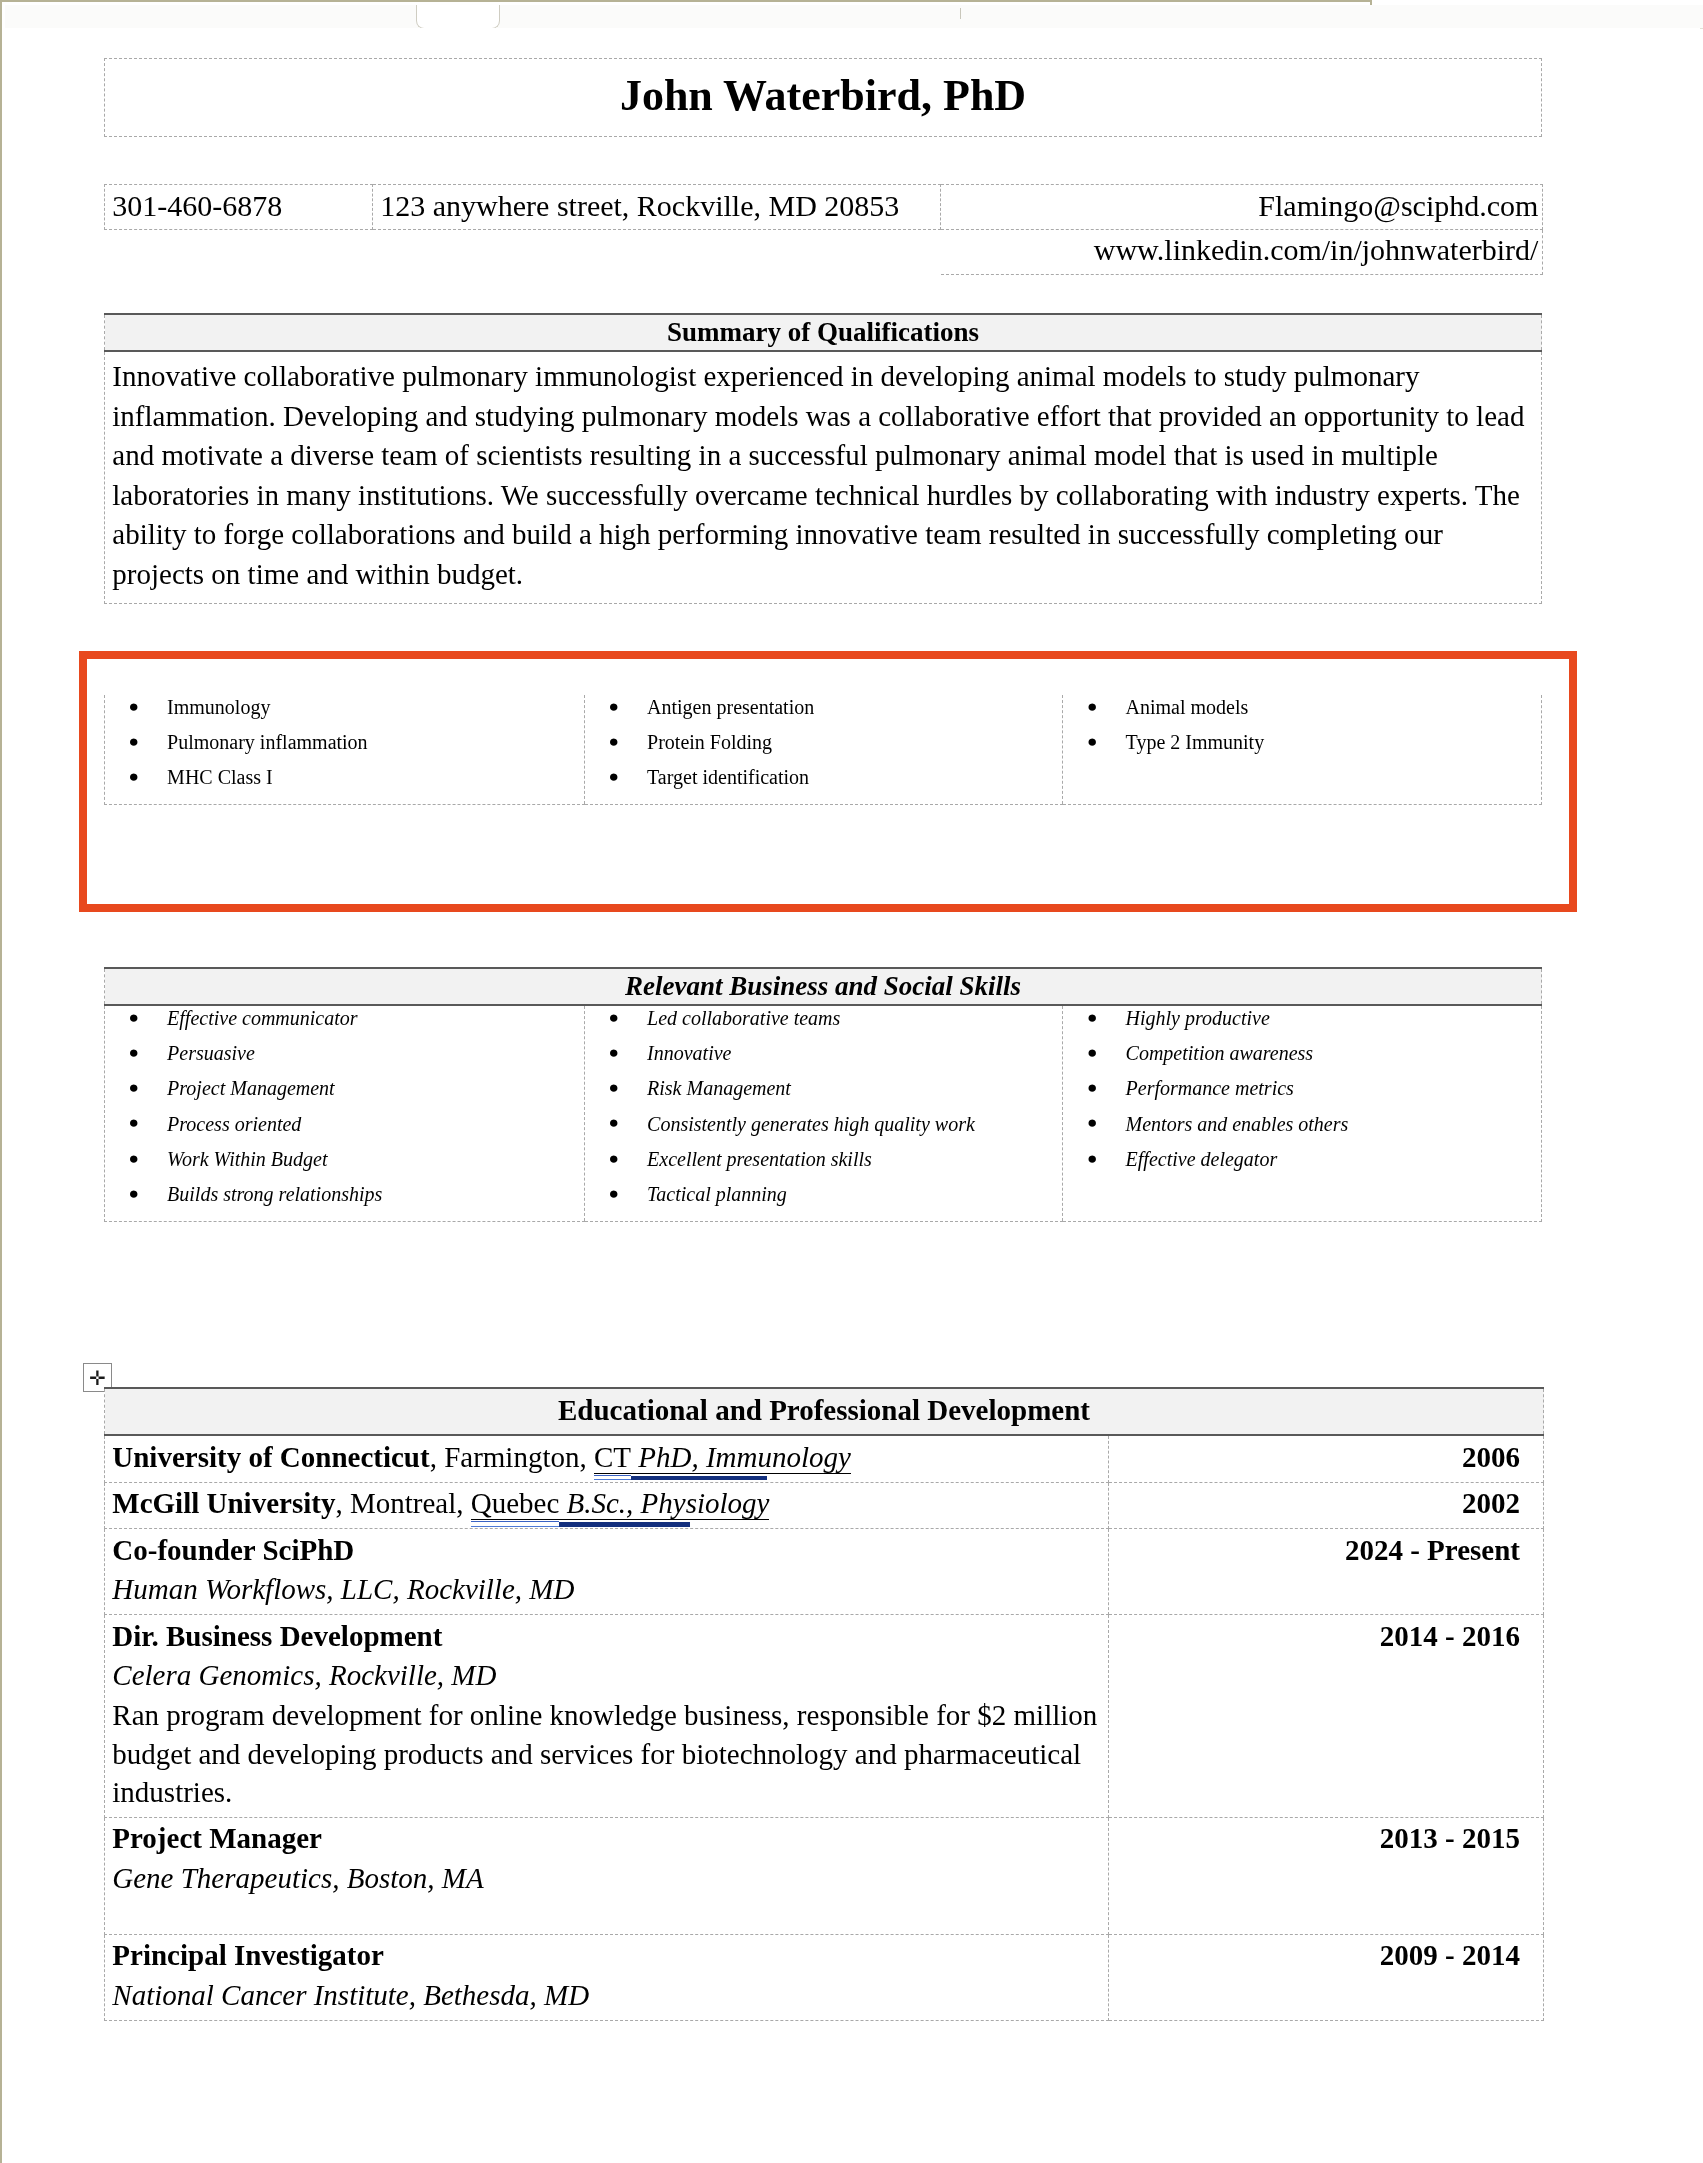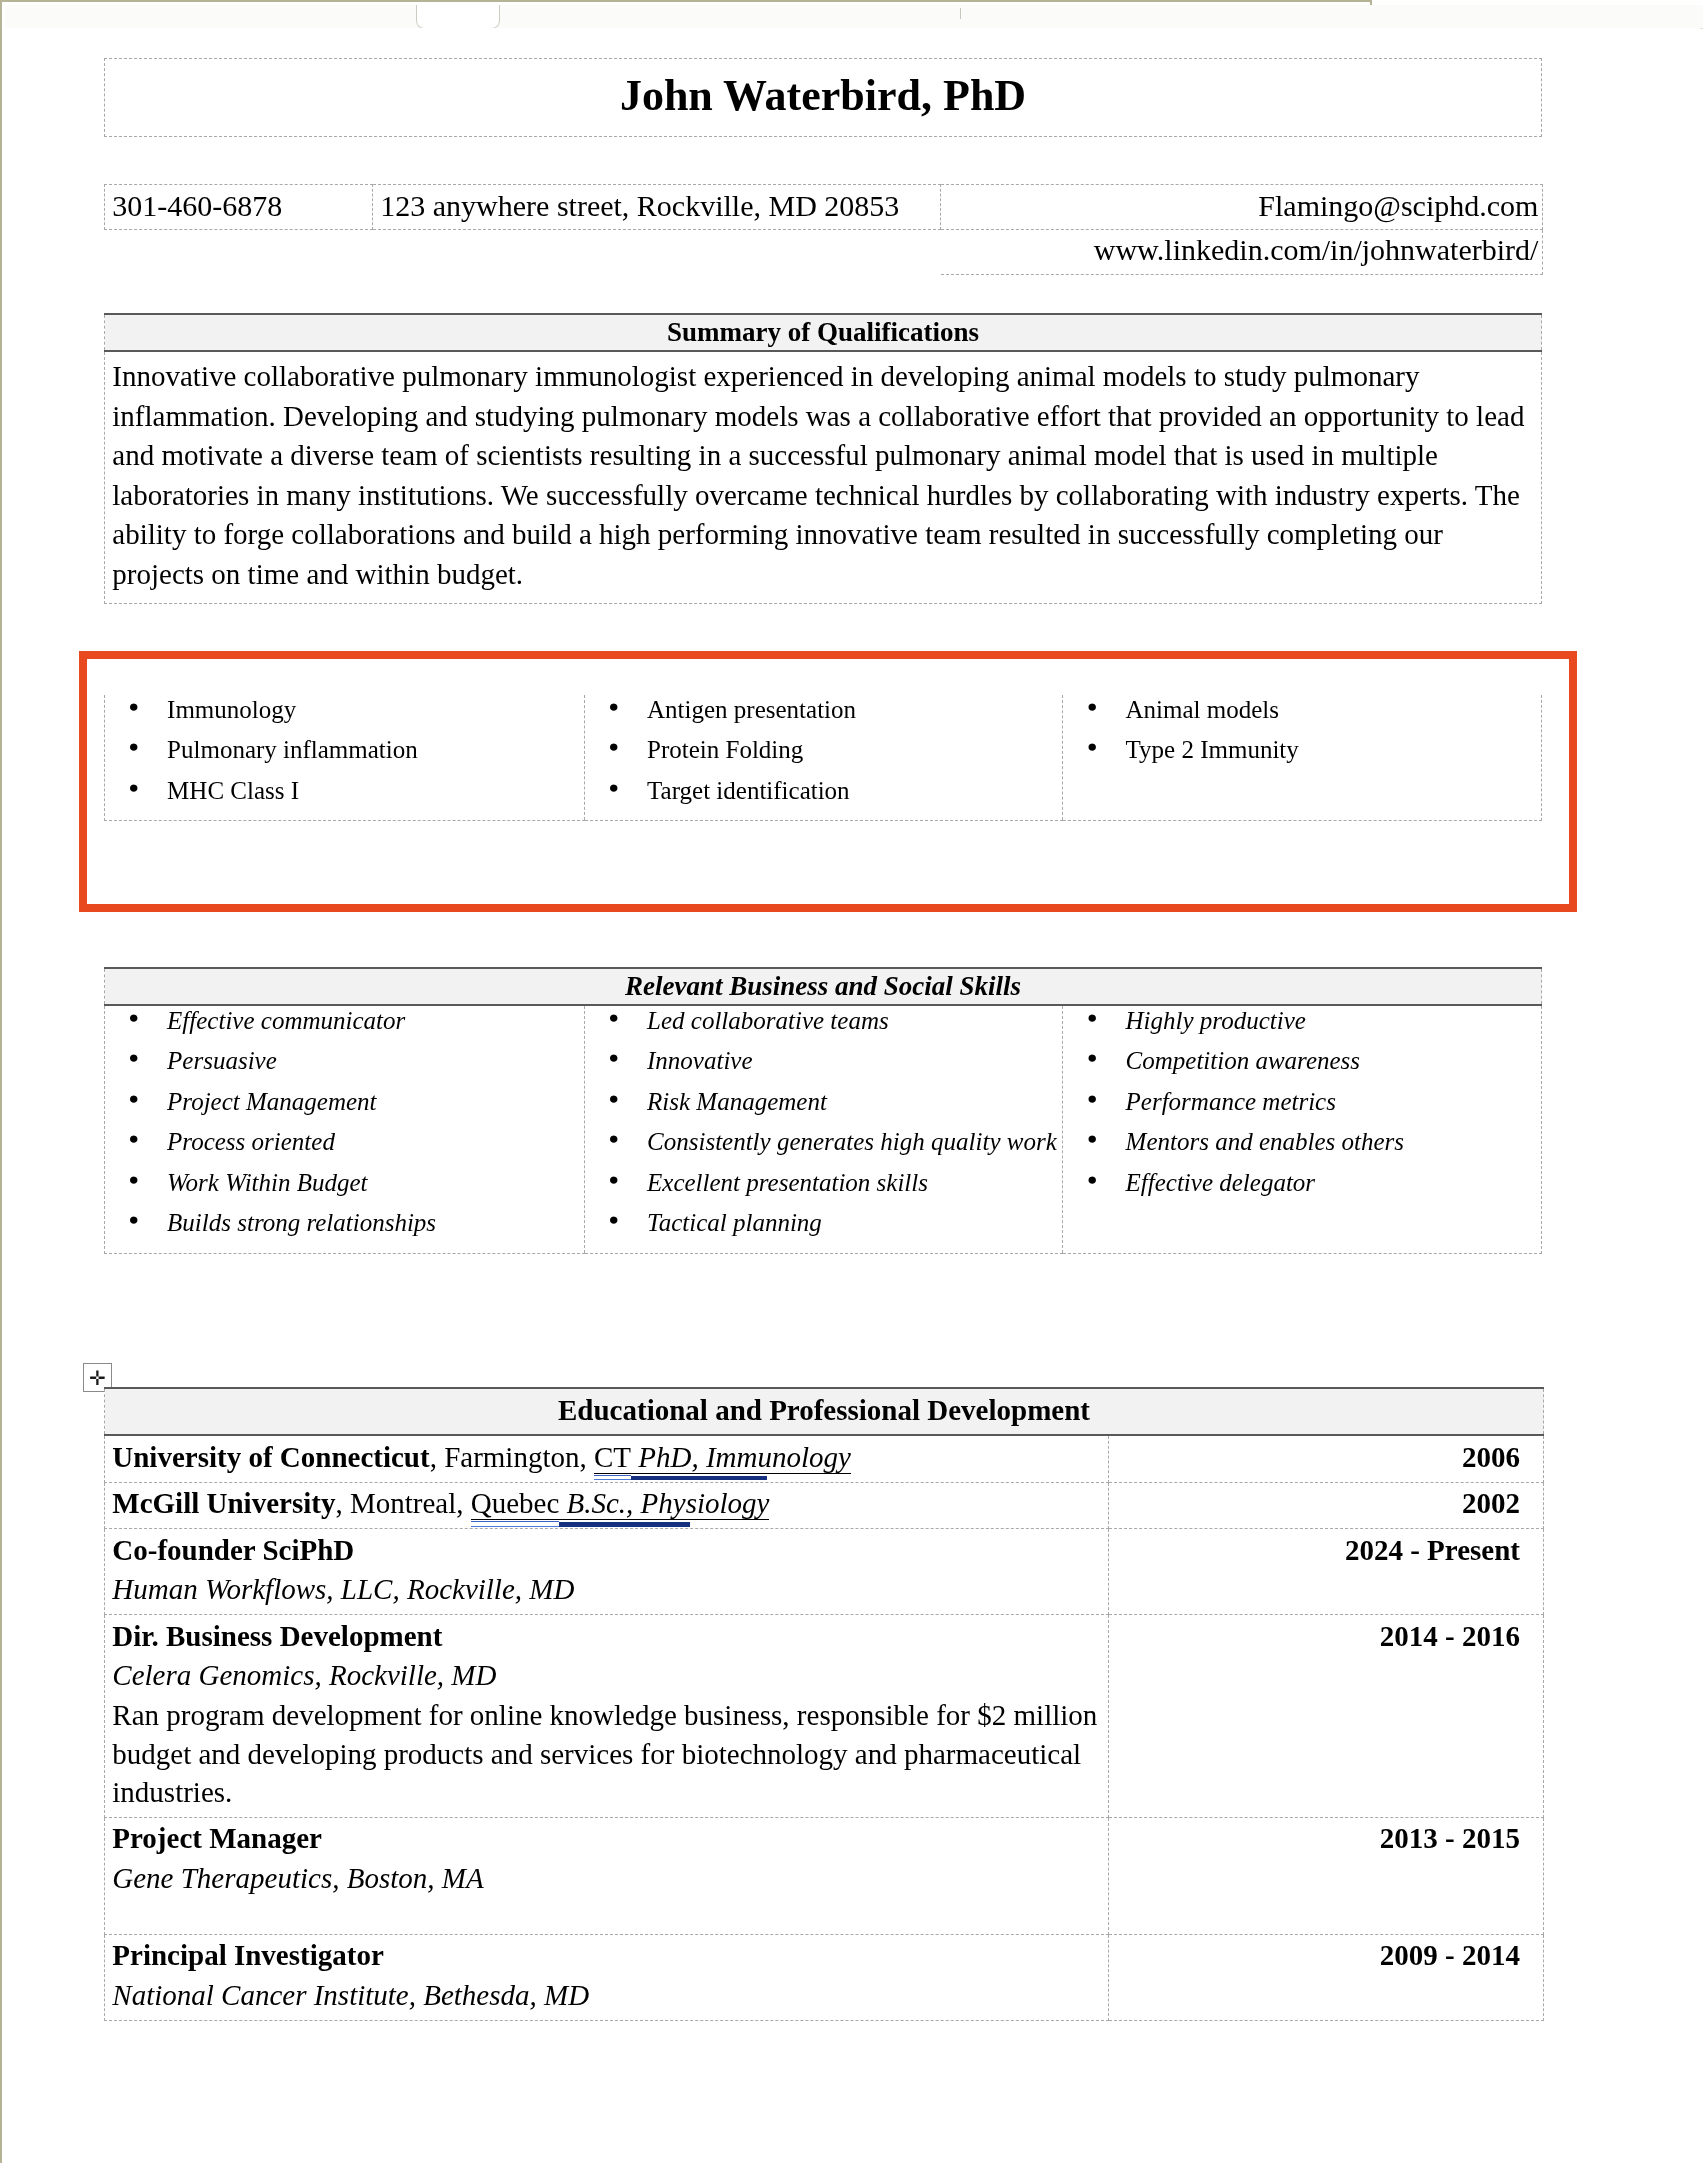--- a/index.html
+++ b/index.html
@@ -110,21 +110,21 @@
     border-bottom:0.9px dashed #a9a9a9;
     padding:7.3px 5.5px 12.7px 5.5px;
   }
   .skill-cell.last{ border-right:0.9px dashed #a9a9a9; }
   .skill-cell ul{
     margin:0;
     padding:0 0 0 53px;
     list-style:none;
   }
   .skill-cell li{
-    font-size:25px;
+    font-size:20px;
     line-height:1.04;
     margin:0 0 14.5px 0;
     position:relative;
     padding-left:3.6px;
   }
   .skill-cell li:before{
     content:"\25CF";
     position:absolute;
     left:-35px;
     top:0.9px;

